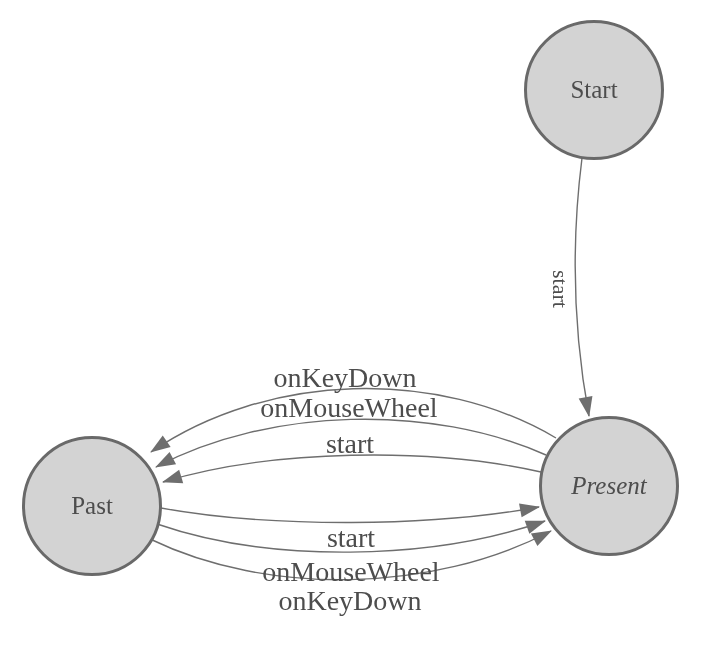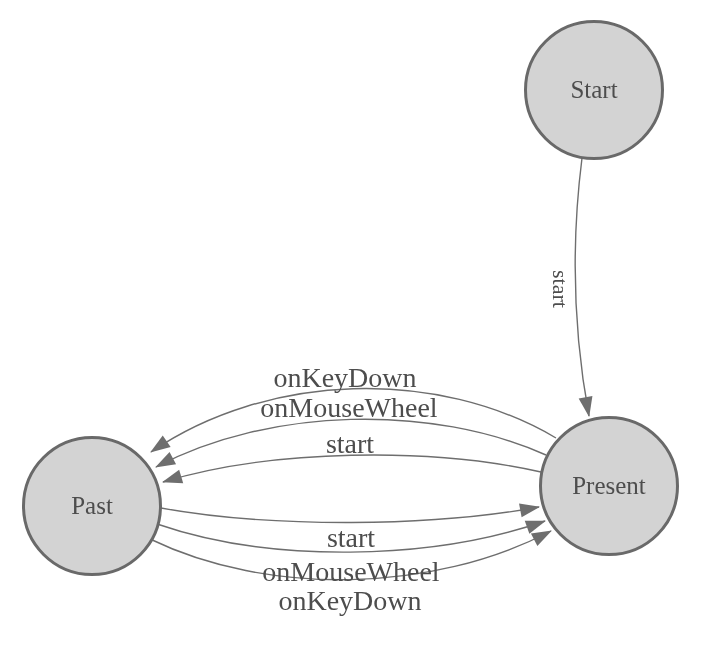--- a/index.html
+++ b/index.html
@@ -22,21 +22,21 @@
   .arrowhead{fill:var(--edge-color);stroke:none;}
   .node{
     position:absolute;width:140px;height:140px;
     box-sizing:border-box;border-radius:50%;
     background:var(--node-fill);
     border:3.5px solid var(--node-stroke);
     display:flex;align-items:center;justify-content:center;
   }
   #node-start{left:524px;top:20px;}
   #node-past{left:22px;top:436px;}
-  #node-present{left:539px;top:416px;}
+  #node-present{left:539px;top:416px;font-style:italic;}
   .node-label{font-size:25px;color:var(--text-color);user-select:none;}
   .edge-label{
     position:absolute;font-size:28px;color:var(--text-color);
     transform:translate(-50%,-50%);white-space:nowrap;user-select:none;
   }
   .edge-label.rotated{transform:translate(-50%,-50%) rotate(90deg);font-size:22px;}
   #label-e0{left:560px;top:289px;}
   #label-e1{left:345px;top:378px;}
   #label-e2{left:349px;top:408px;}
   #label-e3{left:350px;top:444px;}

